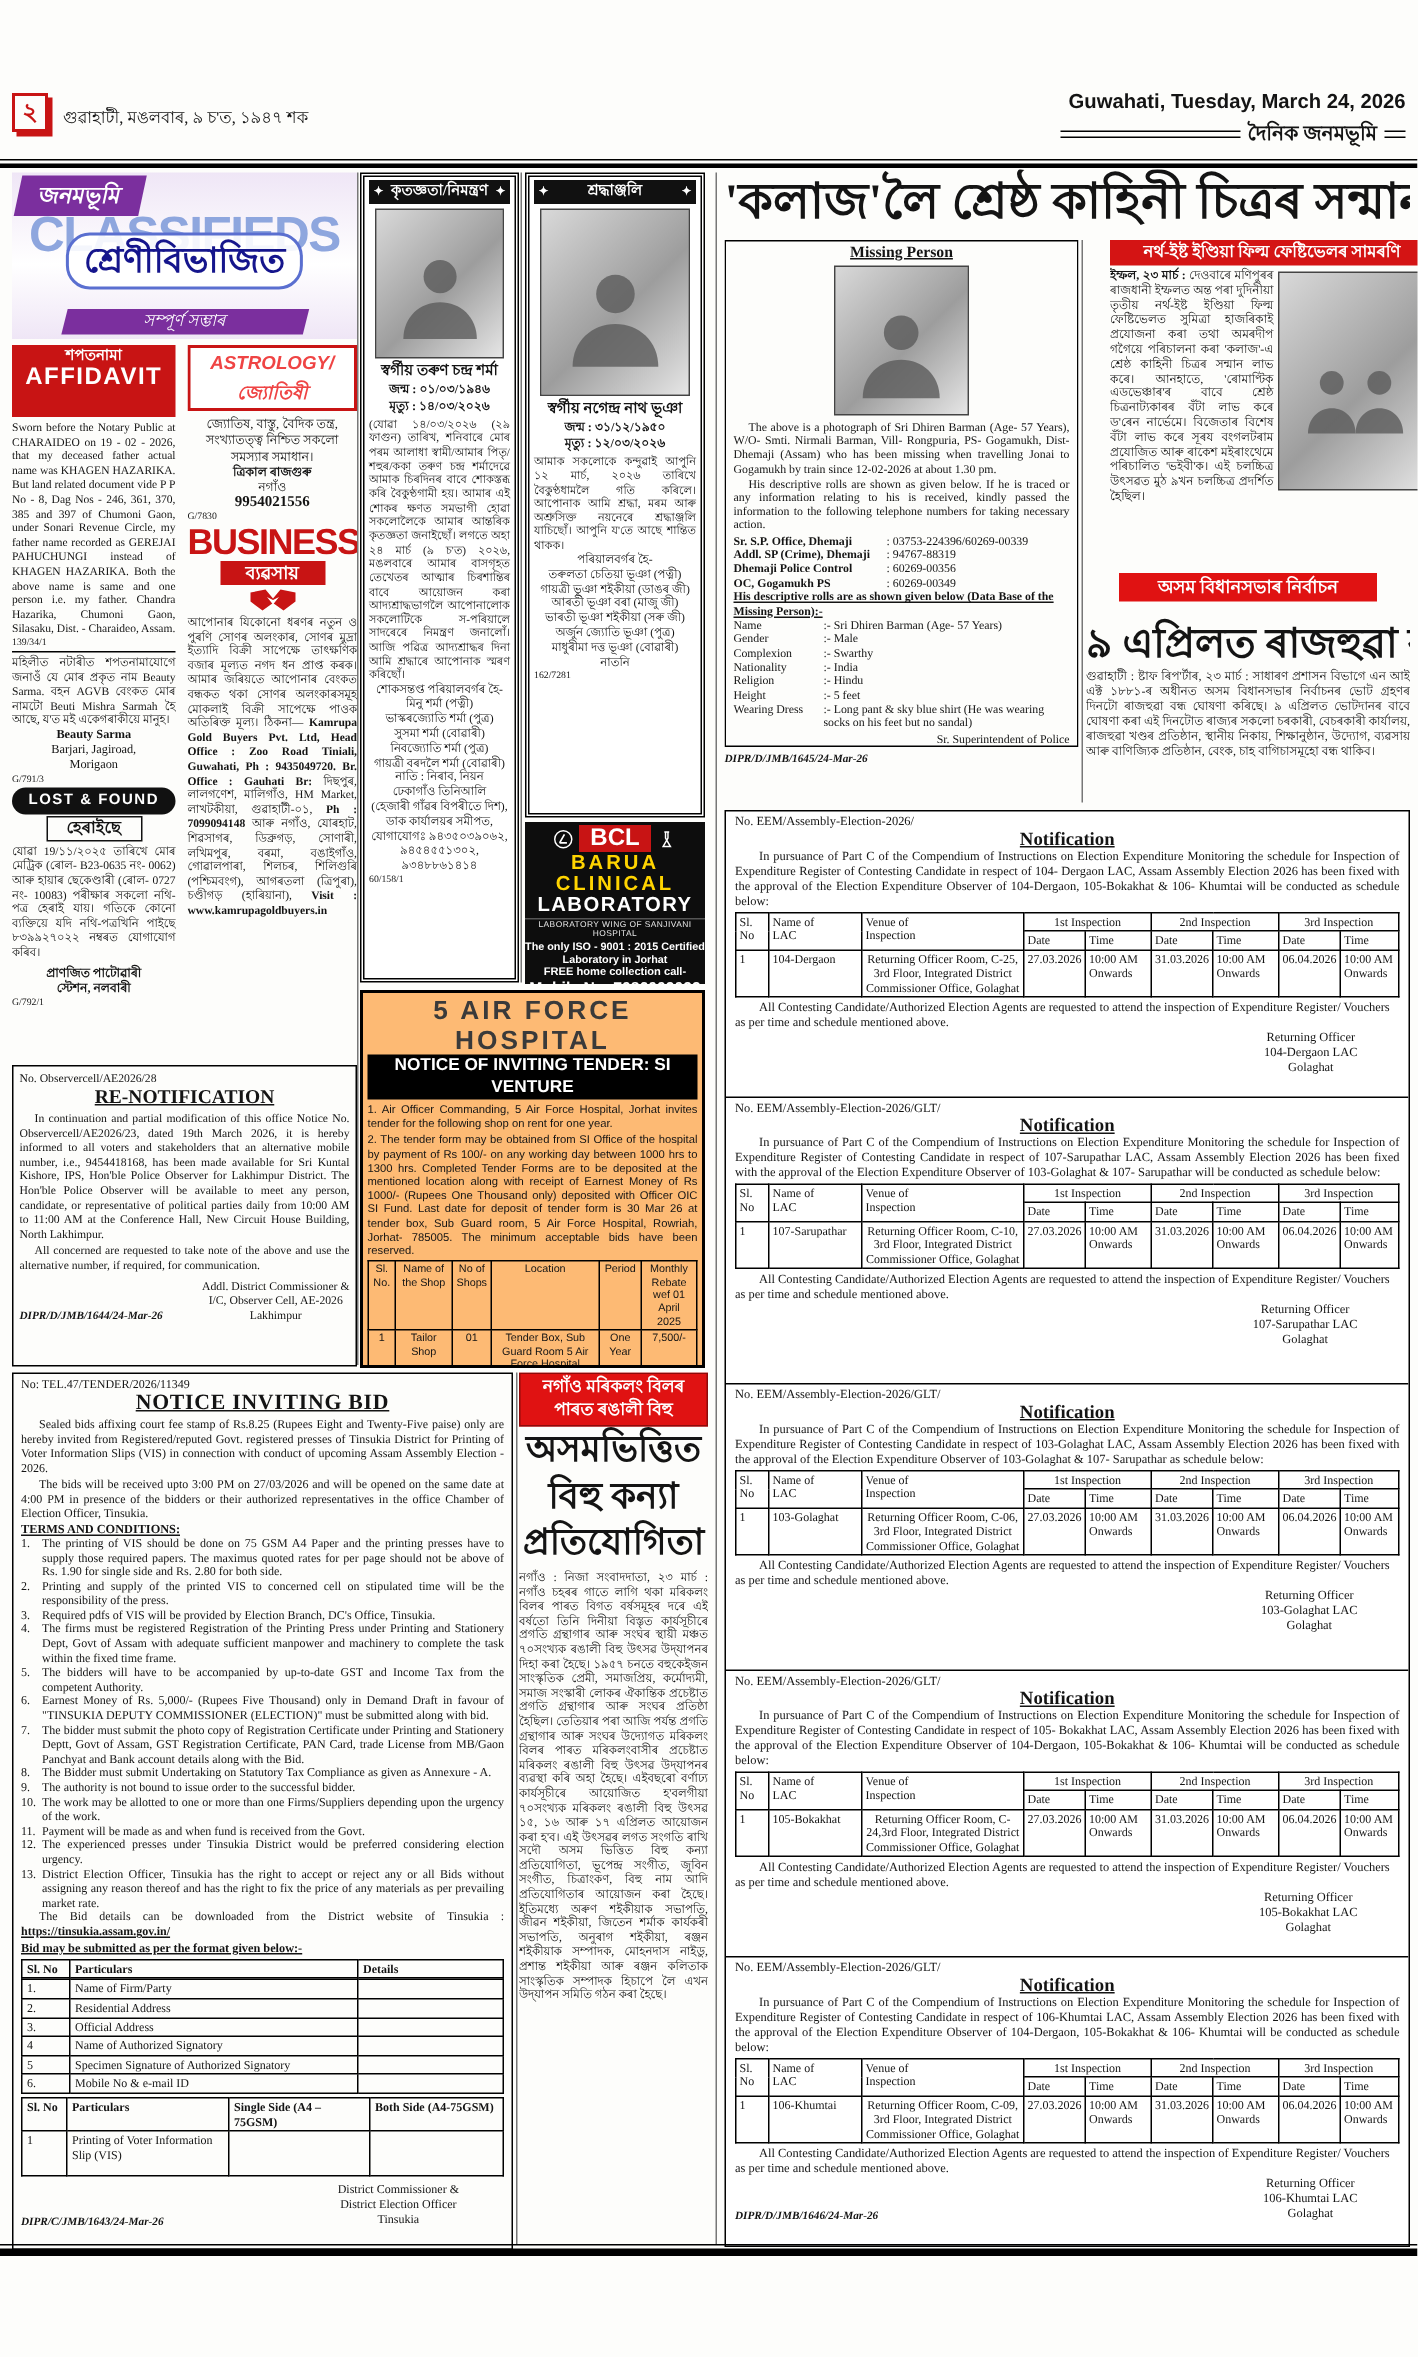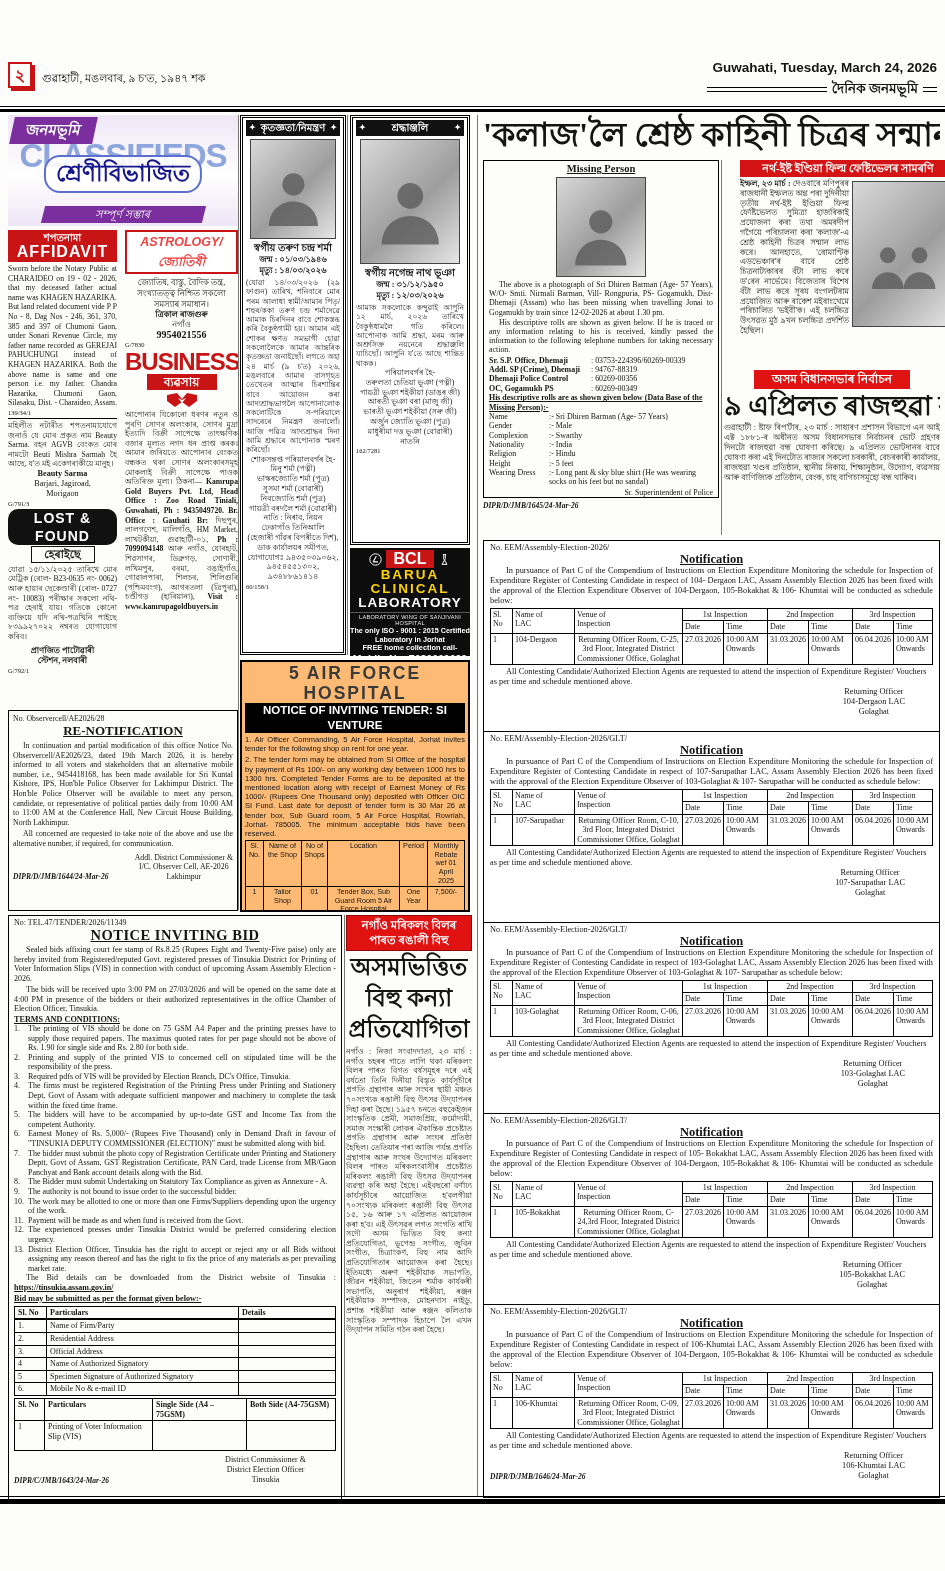--- a/index.html
+++ b/index.html
@@ -40,32 +40,32 @@
             background:rgba(255,255,255,.9);border:2px solid #5a6fd0;border-radius:16px;
             color:#15158c;font-weight:bold;font-size:23px;padding:0 10px;line-height:34px}
   .mh-tag{position:absolute;left:15%;bottom:3px;width:70%;background:#7b2f9e;color:#fff;
           font-size:11px;text-align:center;transform:skewX(-14deg);line-height:17px}
 
   
   .colA1{top:230px;left:8px;width:113px;height:478px;overflow:hidden;padding-right:4px}
   .colA2{top:230px;left:125px;width:113px;height:478px;overflow:hidden}
   .redband{background:#c81414;color:#fff;text-align:center;font-family:"Liberation Sans",sans-serif}
   .aff-as{font-size:10px;line-height:11px;font-weight:bold;padding-top:2px}
-  .aff-en{font-size:16px;font-weight:bold;letter-spacing:1px;line-height:17px;padding-bottom:2px}
+  .aff-en{font-size:16px;font-weight:bold;letter-spacing:1px;line-height:17px;padding-bottom:18px}
   .smallbody{font-size:7.7px;line-height:9.6px}
   .code{font-size:6.5px;margin:1px 0 2px}
   .astro-band{border:2px solid #c81414;color:#ef4444;background:#fff;font-weight:bold;font-style:italic;
               font-size:12.5px;text-align:center;line-height:20px;font-family:"Liberation Sans",sans-serif}
   .biz-word{color:#c81414;font-family:"Liberation Sans",sans-serif;font-weight:bold;font-size:24px;
             letter-spacing:-1px;text-align:center;line-height:24px}
   .biz-as{background:#c81414;color:#fff;font-weight:bold;font-size:12px;text-align:center;
           width:70px;margin:0 auto;line-height:16px}
   .biz-ico{display:block;margin:1px auto}
   .lf-band{background:#111;color:#fff;border-radius:10px;text-align:center;font-family:"Liberation Sans",sans-serif;
-           font-weight:bold;font-size:14px;line-height:18px;letter-spacing:1px}
+           font-weight:bold;font-size:10px;line-height:18px;letter-spacing:1px}
   .lf-as{border:1.5px solid #111;width:64px;margin:1px auto 2px;text-align:center;font-weight:bold;font-size:11px;line-height:15px}
   .sig-c{text-align:center;font-weight:bold;font-size:8.2px;line-height:10px}
 
   
   .renot{top:710px;left:8px;width:230px;height:201px;border:1px solid #000;padding:3px 4px;overflow:hidden}
   .renot .ref{font-size:7.8px}
   .renot .ttl{font-size:13px}
   .renot p{font-size:7.8px;line-height:9.6px;margin:2px 0;text-indent:10px}
   .renot .sigrow{display:flex;justify-content:space-between;align-items:flex-end;margin-top:4px}
   .renot .sig{font-size:7.8px;line-height:9.5px;text-align:center}
@@ -122,21 +122,21 @@
   .fld .fv{flex:1}
   .mp-sig{text-align:right;font-size:7.9px;line-height:9.5px;margin-top:2px}
   .mp-dipr{margin-top:3px}
 
   .filmcol{top:160px;left:740px;width:216px;height:208px;overflow:hidden}
   .kicker{background:#d41414;color:#fff;font-weight:bold;font-size:11px;text-align:center;line-height:17px}
   .film-body{font-size:8px;line-height:9.8px;text-align:justify;margin-top:2px}
   .film-photo{float:right;width:104px;height:146px;margin:2px 0 2px 3px}
   .bandh{top:370px;left:724px;width:216px;height:166px;overflow:hidden}
   .bandh .kbox{background:#e01212;color:#fff;font-weight:bold;font-size:12px;text-align:center;
-               width:156px;margin:0 auto;line-height:19px}
+               width:172px;margin:12px auto;line-height:19px}
   .bandh h2{margin:1px 0;font-size:27px;text-align:center;line-height:32px;white-space:nowrap}
   .bandh .bb{font-size:8px;line-height:9.9px;text-align:justify}
 
   
   .notifs{top:540px;left:483px;width:457px;height:958px;border:1.5px solid #000;overflow:hidden;background:#fff}
   .notif{height:191px;border-bottom:1px solid #000;padding:2px 6px;overflow:hidden}
   .notif:last-child{border-bottom:none}
   .n-ref{font-size:8.3px}
   .n-title{font-size:12.5px;font-weight:bold;text-decoration:underline;text-align:center;line-height:14px}
   .n-para{font-size:8.3px;line-height:10px;text-indent:16px}
@@ -209,21 +209,21 @@
   <div class="smallbody j" style="margin-top:2px">Sworn before the Notary Public at CHARAIDEO on 19 - 02 - 2026, that my deceased father actual name was KHAGEN HAZARIKA. But land related document vide P P No - 8, Dag Nos - 246, 361, 370, 385 and 397 of Chumoni Gaon, under Sonari Revenue Circle, my father name recorded as GEREJAI PAHUCHUNGI instead of KHAGEN HAZARIKA. Both the above name is same and one person i.e. my father. Chandra Hazarika, Chumoni Gaon, Silasaku, Dist. - Charaideo, Assam.</div>
   <div class="code">139/34/1</div>
   <div class="smallbody j" style="border-top:1px solid #000;padding-top:2px">মহিলীত নটাৰীত শপতনামাযোগে জনাওঁ যে মোৰ প্ৰকৃত নাম Beauty Sarma. বহন AGVB বেংকত মোৰ নামটো Beuti Mishra Sarmah হৈ আছে, য'ত মই একেগৰাকীয়ে মানুহ।</div>
   <div class="sig-c">Beauty Sarma</div>
   <div class="sig-c" style="font-weight:normal">Barjari, Jagiroad,</div>
   <div class="sig-c" style="font-weight:normal">Morigaon</div>
   <div class="code">G/791/3</div>
 
   <div class="lf-band">LOST &amp; FOUND</div>
   <div class="lf-as">হেৰাইছে</div>
-  <div class="smallbody j">যোৱা ১৫/১১/২০২৫ তাৰিখে মোৰ মেট্ৰিক (ৰোল- B23-0635 নং- 0062) আৰু হায়াৰ ছেকেণ্ডাৰী (ৰোল- 0727 নং- 10083) পৰীক্ষাৰ সকলো নথি-পত্ৰ হেৰাই যায়। গতিকে কোনো ব্যক্তিয়ে যদি নথি-পত্ৰখিনি পাইছে ৮৩৯৯২৭০২২ নম্বৰত যোগাযোগ কৰিব।</div>
+  <div class="smallbody j">যোৱা 19/১১/২০২৫ তাৰিখে মোৰ মেট্ৰিক (ৰোল- B23-0635 নং- 0062) আৰু হায়াৰ ছেকেণ্ডাৰী (ৰোল- 0727 নং- 10083) পৰীক্ষাৰ সকলো নথি-পত্ৰ হেৰাই যায়। গতিকে কোনো ব্যক্তিয়ে যদি নথি-পত্ৰখিনি পাইছে ৮৩৯৯২৭০২২ নম্বৰত যোগাযোগ কৰিব।</div>
   <div class="sig-c" style="margin-top:4px">প্ৰাণজিত পাটোৱাৰী</div>
   <div class="sig-c" style="font-weight:bold">স্টেশন, নলবাৰী</div>
   <div class="code">G/792/1</div>
 </div>
 
 <div class="abs colA2">
   <div class="astro-band">ASTROLOGY/জ্যোতিষী</div>
   <div class="smallbody c" style="margin-top:3px;font-size:8.4px;line-height:11px">জ্যোতিষ, বাস্তু, বৈদিক তন্ত্ৰ, সংখ্যাতত্ত্ব নিশ্চিত সকলো সমস্যাৰ সমাধান।</div>
   <div class="sig-c">ত্ৰিকাল ৰাজগুৰু</div>
   <div class="sig-c" style="font-weight:normal">নগাঁও</div>

